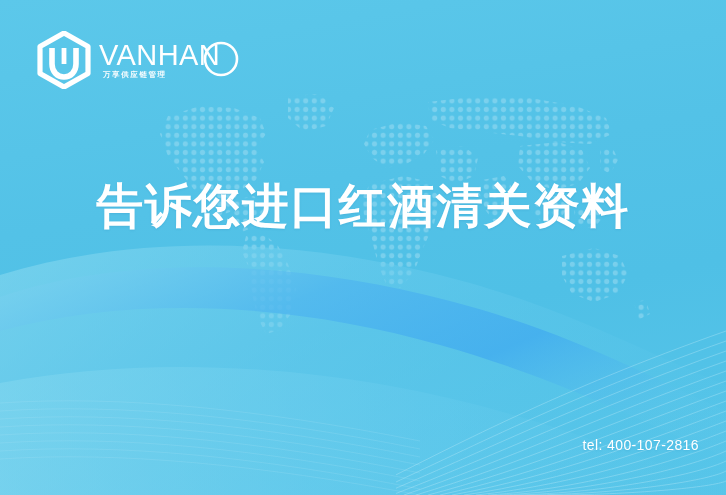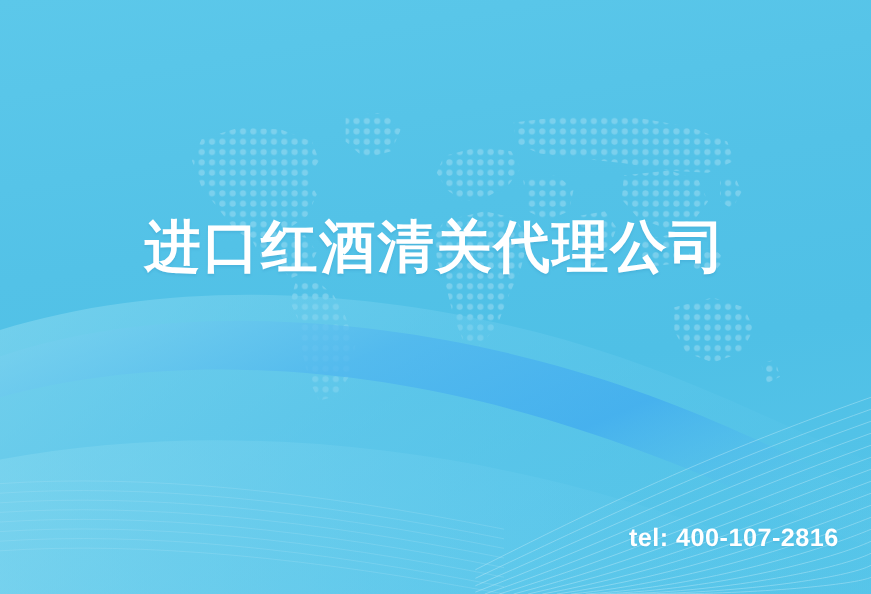--- a/index.html
+++ b/index.html
@@ -124,22 +124,22 @@
     white-space: nowrap;
     text-shadow: 0 1px 2px rgba(40,130,180,0.18);
   }
 
   
   .phone {
     position: absolute;
     right: 27px;
     top: 437px;
     color: #ffffff;
-    font-size: 21px;
-    font-weight: bold;
+    font-size: 14px;
+    font-weight: normal;
     letter-spacing: 0.4px;
     white-space: nowrap;
     text-shadow: 0 1px 2px rgba(40,130,180,0.18);
   }
 </style>
 </head>
 <body>
 
 <div id="banner">
 
@@ -255,20 +255,41 @@
         <path d="M80,200 C180,190 280,156 330,136"></path>
         <path d="M92,200 C192,194 292,162 330,146"></path>
         <path d="M104,200 C204,196 300,170 330,156"></path>
         <path d="M118,200 C214,198 306,178 330,166"></path>
         <path d="M134,200 C224,199 312,186 330,176"></path>
         <path d="M152,200 C236,200 318,192 330,186"></path>
       </g>
     </svg>
   </div>
 
+  <div class="logo">
+    <div class="logo-mark">
+      <svg viewBox="0 0 56 58" xmlns="http://www.w3.org/2000/svg">
+
+        <path d="M28,2 L52,15.5 L52,42.5 L28,56 L4,42.5 L4,15.5 Z" fill="none" stroke="#ffffff" stroke-width="5.2" stroke-linejoin="round"></path>
+
+        <path d="M16,17 L16,33 C16,41 21.5,46 28,46 C34.5,46 40,41 40,33 L40,17" fill="none" stroke="#ffffff" stroke-width="5.6" stroke-linecap="butt" stroke-linejoin="round"></path>
+
+        <rect x="25.6" y="17" width="4.8" height="16" fill="#ffffff"></rect>
+      </svg>
+    </div>
+
+    <div class="logo-word">
+      <svg viewBox="0 0 152 58" xmlns="http://www.w3.org/2000/svg">
+        <text x="0" y="34" font-family="Liberation Sans, DejaVu Sans, sans-serif" font-size="29" letter-spacing="0.4" fill="#ffffff">VANHAN</text>
+
+        <circle cx="122" cy="28" r="16" fill="none" stroke="#ffffff" stroke-width="2.6"></circle>
+      </svg>
+      <div class="logo-sub">万享供应链管理</div>
+    </div>
+  </div>
 
   <div class="headline">
-    <div class="line">进口红酒清关代理公司</div>
+    <div class="line">告诉您进口红酒清关资料</div>
   </div>
 
   <div class="phone">tel: 400-107-2816</div>
 
 </div>
 
 </body></html>

